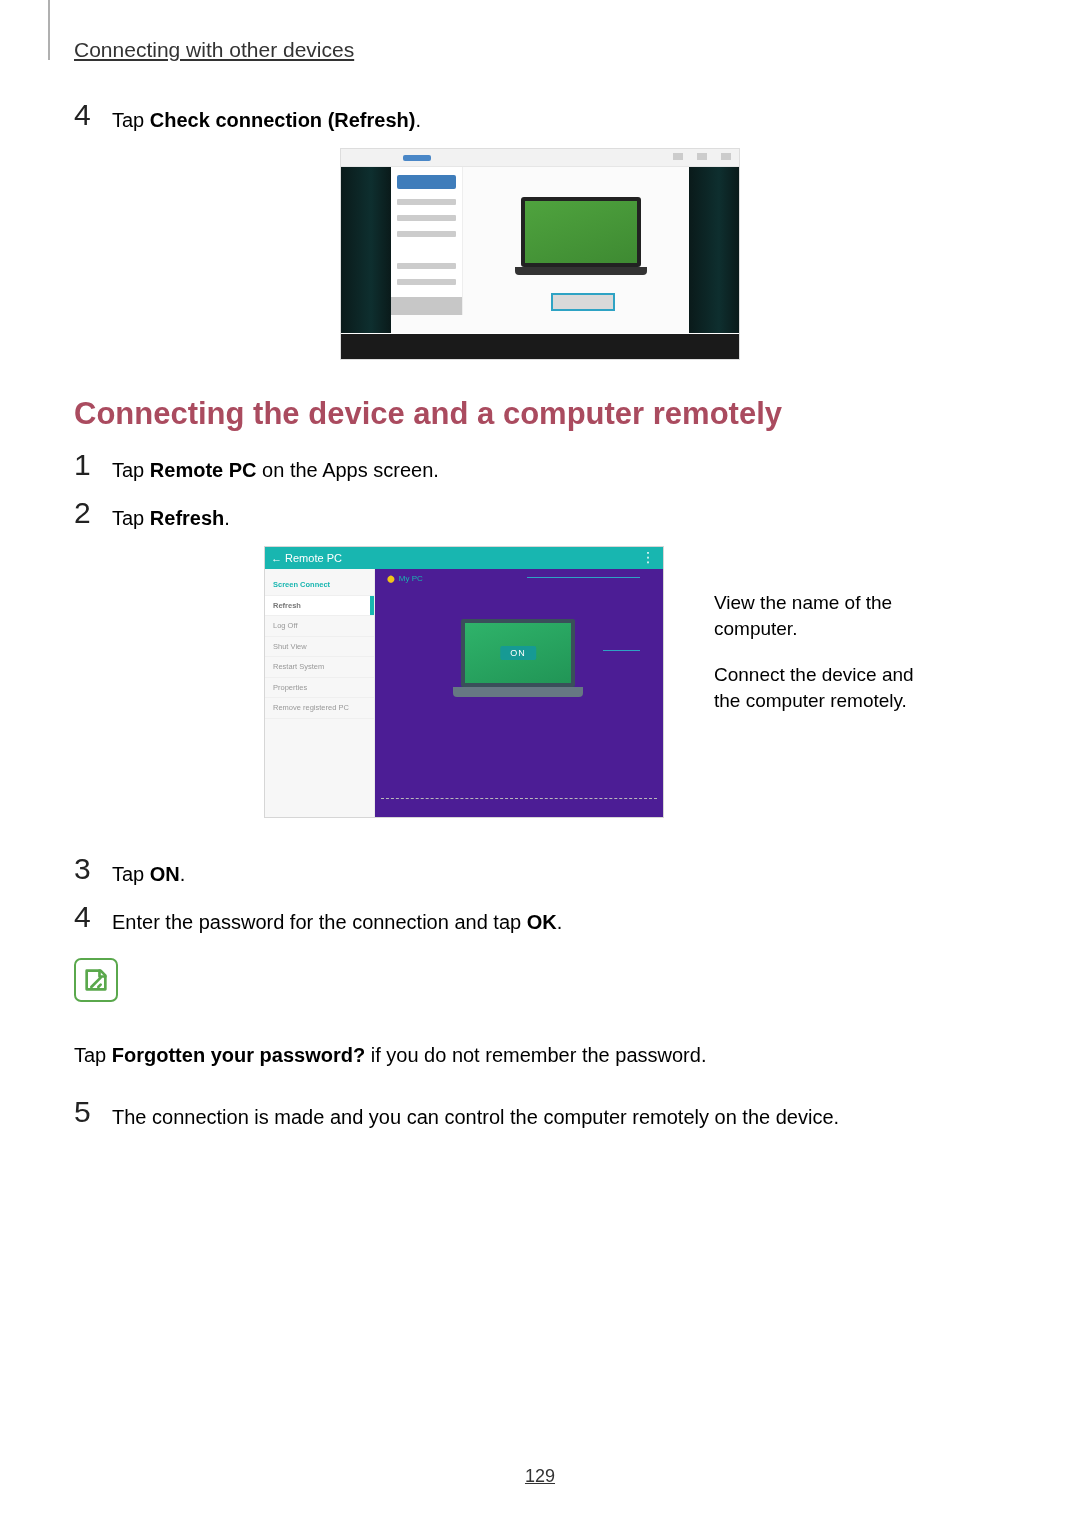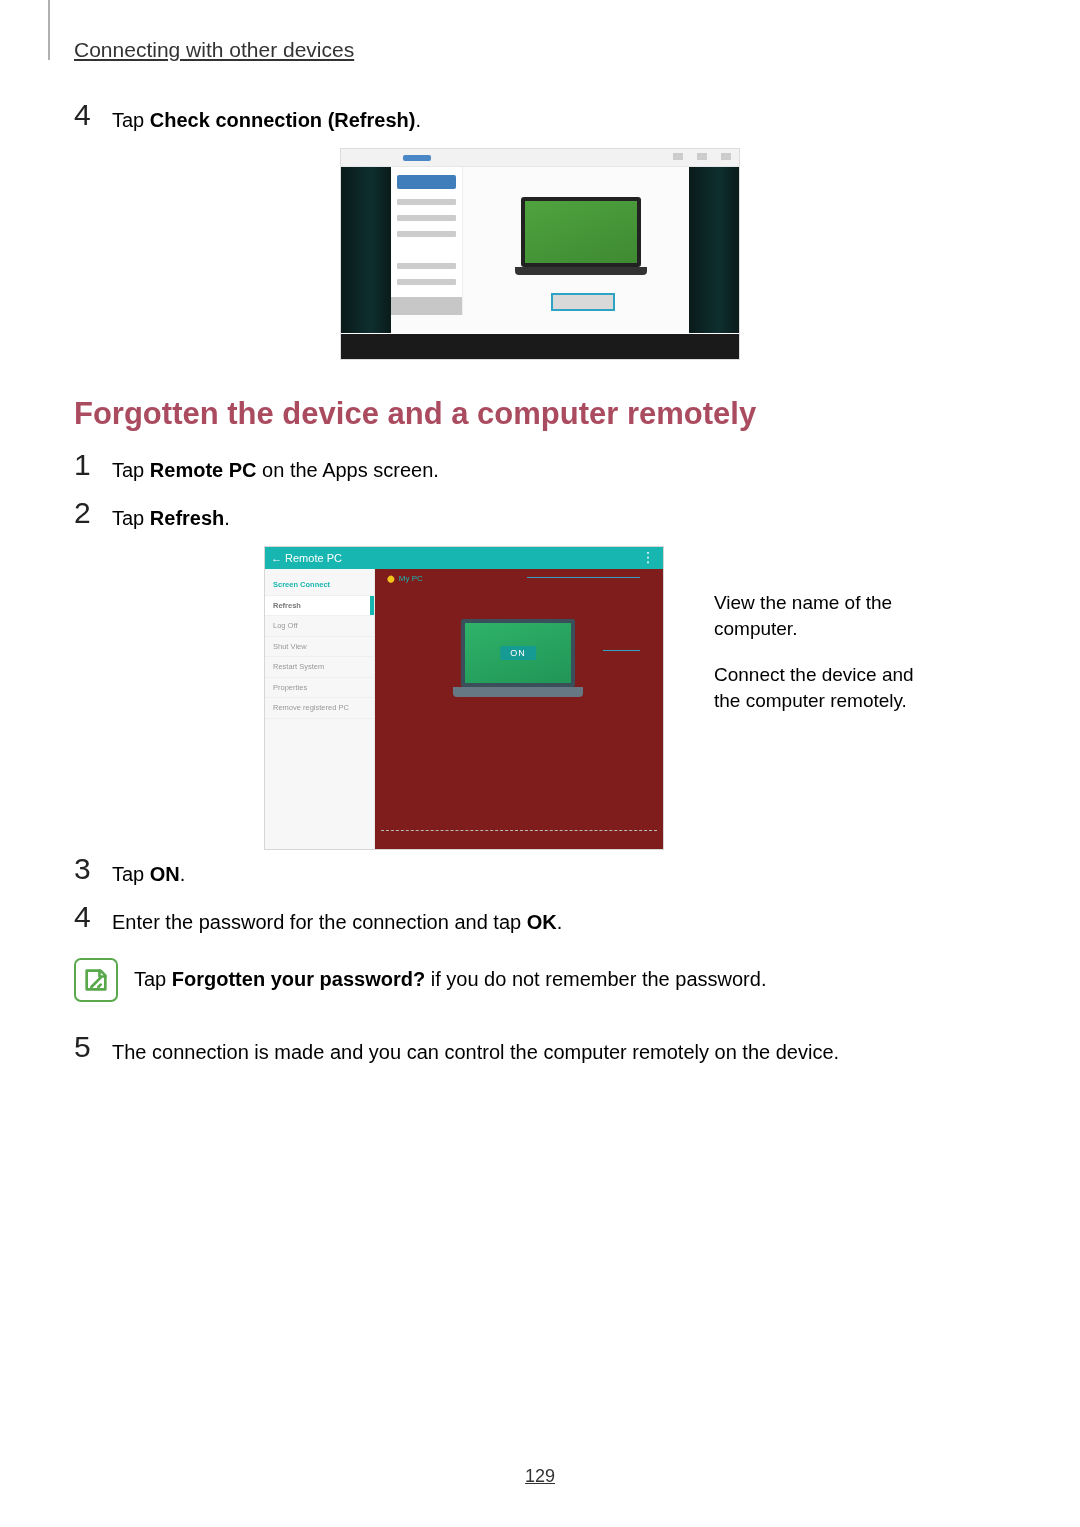--- a/index.html
+++ b/index.html
@@ -116,21 +116,21 @@
 
   
   .fig2-wrap{
     position: relative;
     width: 100%;
     height: 284px;
     margin: 10px 0 24px 0;
   }
   .fig2 {
     position:absolute; left:190px; top:0;
-    width:400px; height:304px;
+    width:400px; height:272px;
     border:1px solid #d6d6d6; background:#fff;
   }
   .fig2 .hdr{
     height:22px; background:#18b6b0; position:relative;
   }
   .fig2 .hdr .back{ position:absolute; left:6px; top:5px; color:#fff; font-size:11px;}
   .fig2 .hdr .more{ position:absolute; right:8px; top:2px; color:#fff; font-size:14px;}
   .fig2 .side{
     position:absolute; left:0; top:22px; width:110px; bottom:0;
     background:#f7f7f7; border-right:1px solid #eaeaea;
@@ -139,21 +139,21 @@
   .fig2 .side .row{
     font-size:7.5px; color:#999; padding:6px 8px; line-height:1;
     border-bottom:1px solid #efefef;
   }
   .fig2 .side .row.hl{ color:#18b6b0; font-weight:600;}
   .fig2 .side .row.sel{
     color:#777; font-weight:700;
     background:linear-gradient(90deg,#fff 0%,#fff 96%,#18b6b0 96%);
   }
   .fig2 .main{
-    position:absolute; left:110px; top:22px; right:0; bottom:0; background:#7f1d1d;
+    position:absolute; left:110px; top:22px; right:0; bottom:0; background:#4c1d95;
   }
   .fig2 .chip{
     position:absolute; left:12px; top:5px; font-size:8px; color:#18b6b0;
   }
   .fig2 .chip::before{
     content:"⬤"; color:#f0c419; margin-right:4px; font-size:7px;
   }
   .fig2 .laptop2{
     position:absolute; left:86px; top:50px; width:114px; height:82px;
   }
@@ -182,21 +182,21 @@
   .lead.l2{ left:529px; right:366px; top:104px; }
 
   .anno{
     position:absolute; left:640px; font-size:19px; color:#000; line-height:1.35;margin-top:24px;
   }
   .anno.a1{ top:20px; width:200px;}
   .anno.a2{ top:92px; width:230px;}
 
   
   .note-row{
-    display:flex; align-items:flex-start; gap:16px; margin:22px 0 30px 0;
+    display:flex; align-items:flex-start; gap:32px; margin:22px 0 30px 0;flex-direction:column;
   }
   .note-icon{
     width:44px; height:44px; border:2.5px solid #5aa84c; border-radius:7px;
     display:flex; align-items:center; justify-content:center; flex-shrink:0;
   }
   .note-icon svg{ width:28px; height:28px; }
   .note-text{ font-size:20px; padding-top:10px; }
 
   .pagenum{
     position:absolute; left:50%; transform:translateX(-50%);
@@ -239,21 +239,21 @@
         <div class="foot"></div>
       </div>
       <div class="laptop">
         <div class="scr"></div>
           <div class="base"></div>
       </div>
       <div class="btn"></div>
     </div>
   </div>
 
-  <div class="heading">Forgotten the device and a computer remotely</div>
+  <div class="heading">Connecting the device and a computer remotely</div>
 
   <div class="step">
     <div class="step-num">1</div>
     <div class="step-text">
       <span>Tap </span><b>Remote PC</b><span> on the Apps screen.</span>
     </div>
   </div>
 
   <div class="step">
     <div class="step-num">2</div>

